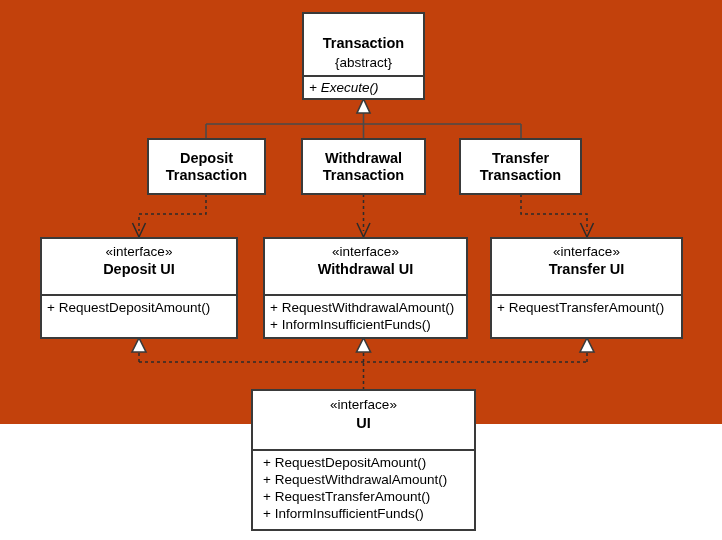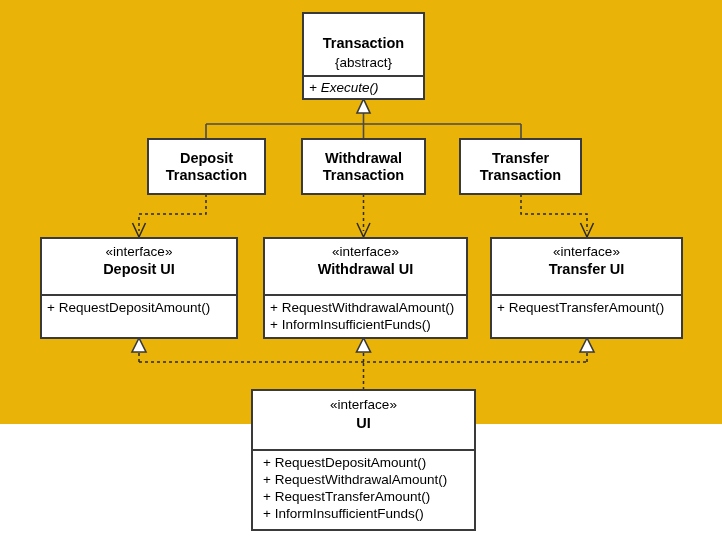--- a/index.html
+++ b/index.html
@@ -12,21 +12,21 @@
     width: 722px;
     height: 540px;
     font-family: "Liberation Sans", sans-serif;
     color: #000000;
     overflow: hidden;
   }
   #diagram-root {
     position: relative;
     width: 722px;
     height: 424px;
-    background: #eab308;
+    background: #c2410c;
   }
   svg#uml-canvas {
     display: block;
     width: 722px;
     height: 540px;
   }
   .uml-box {
     fill: #ffffff;
     stroke: #3a3a3a;
     stroke-width: 2;

